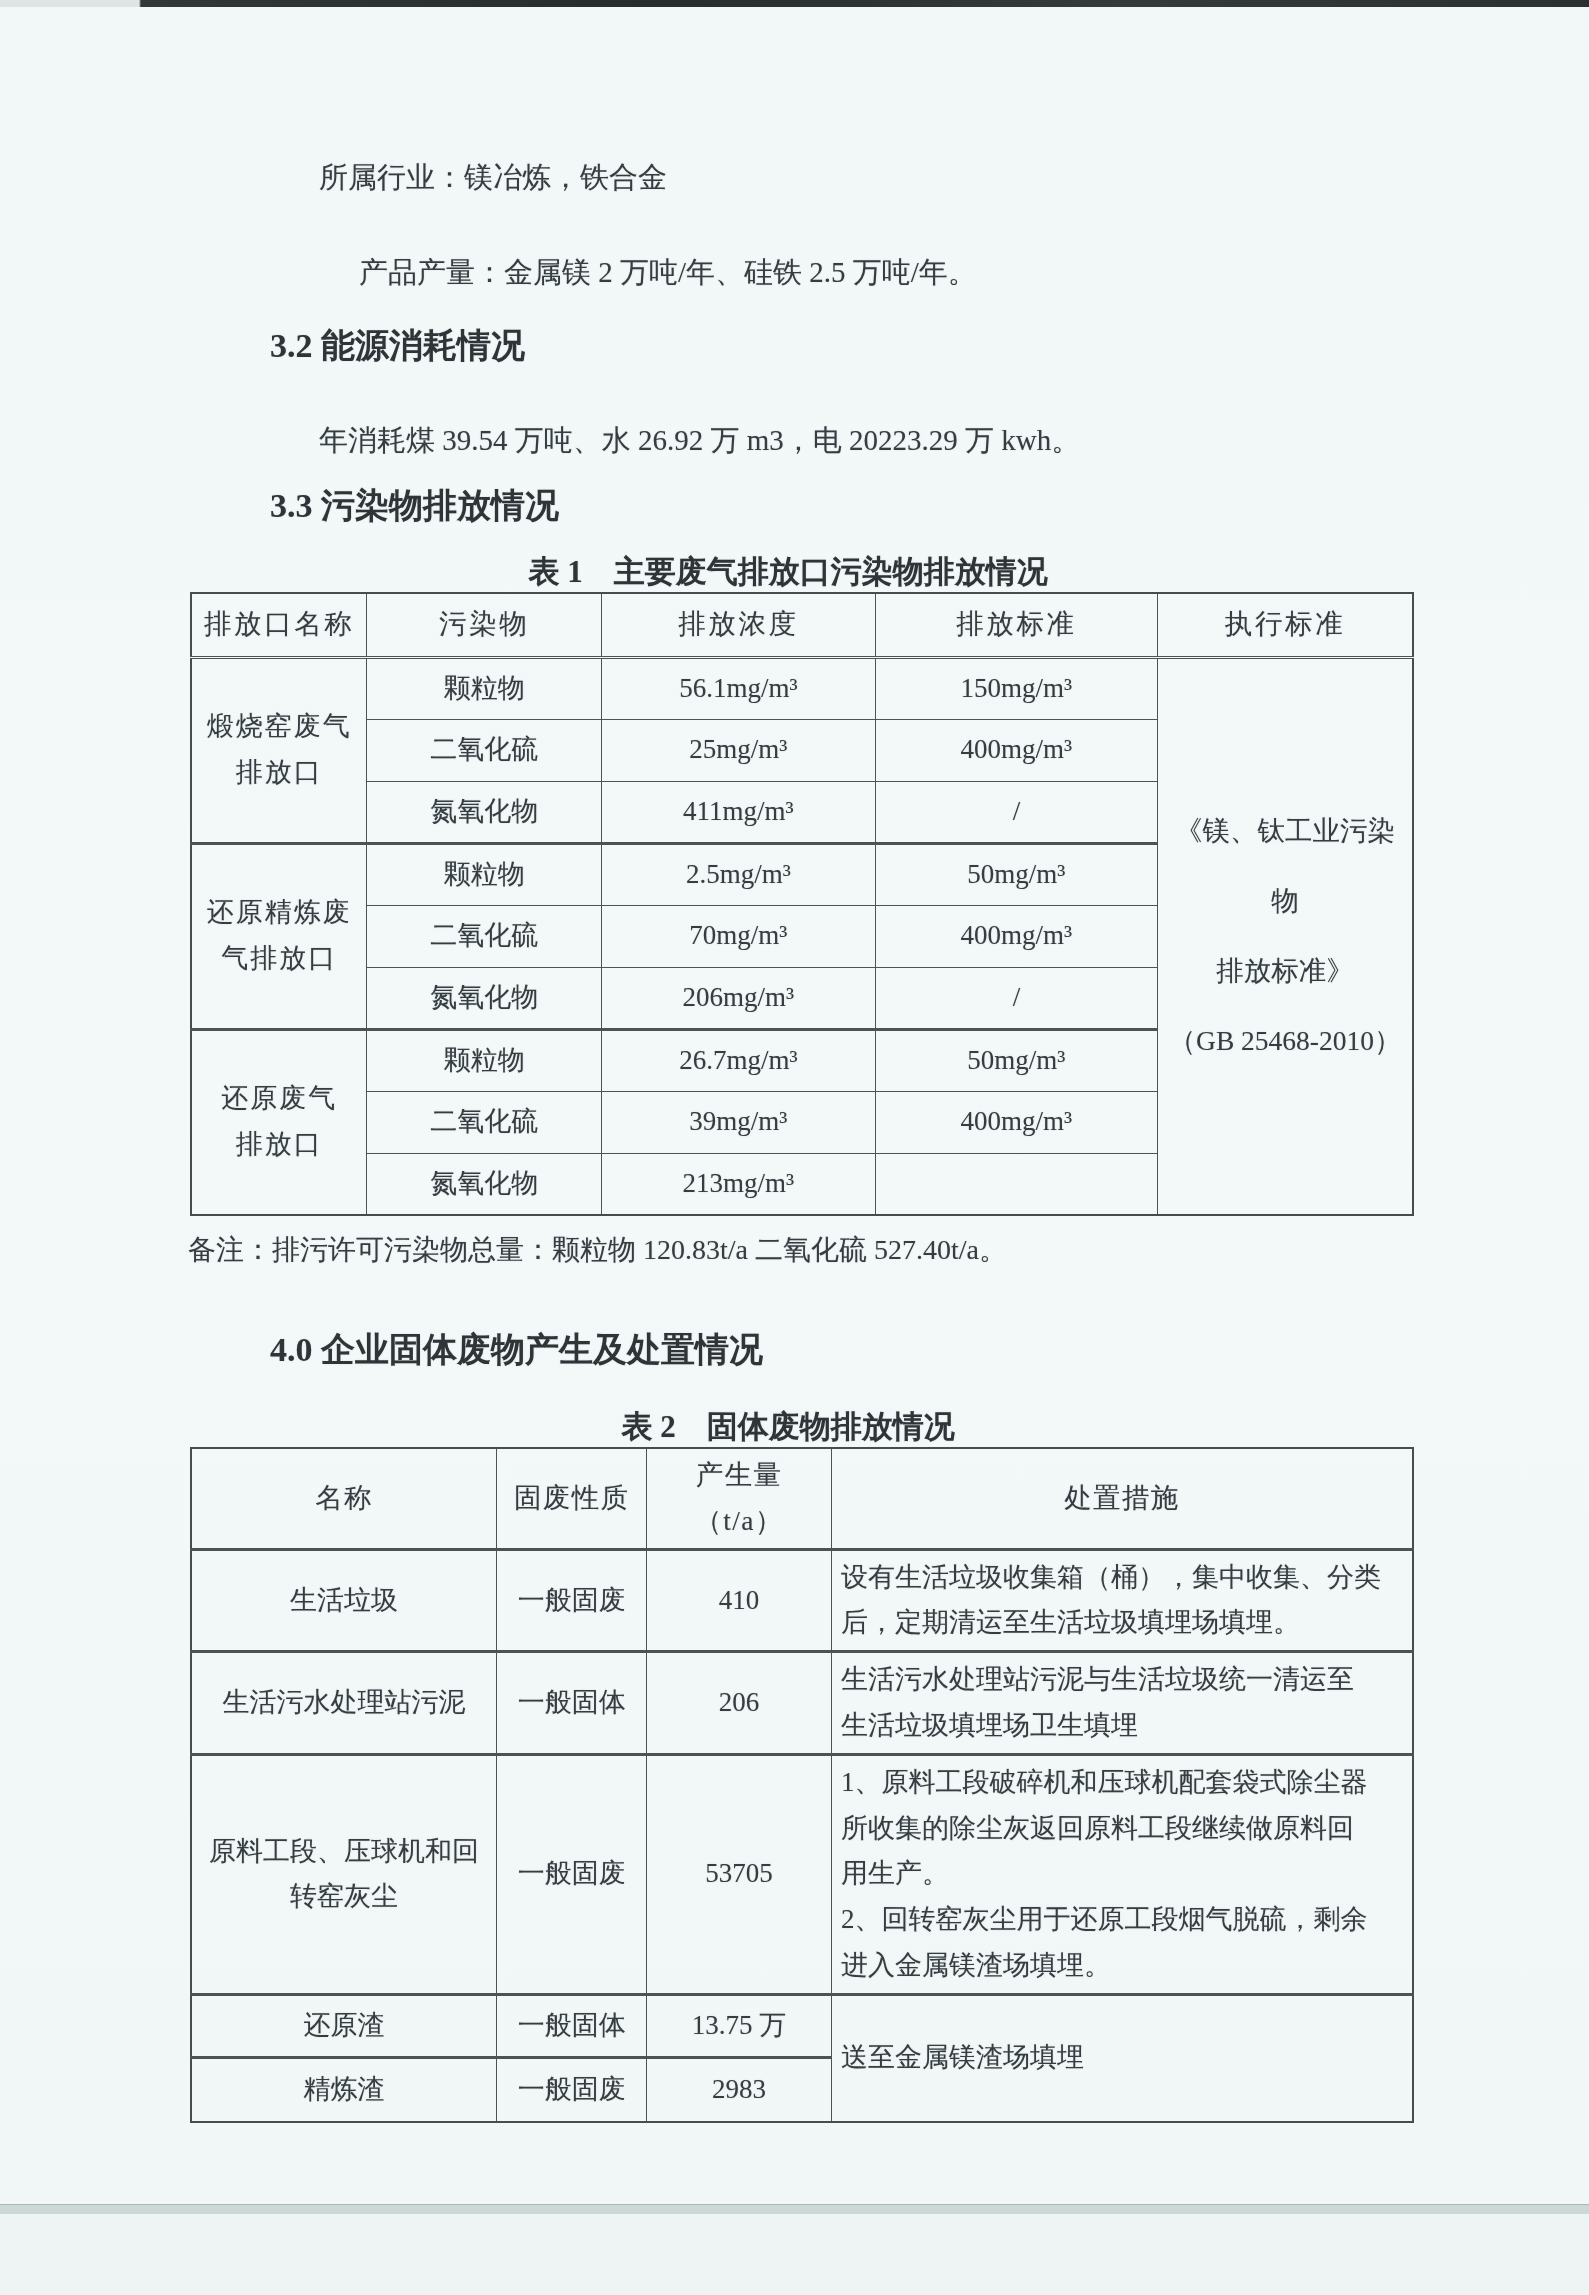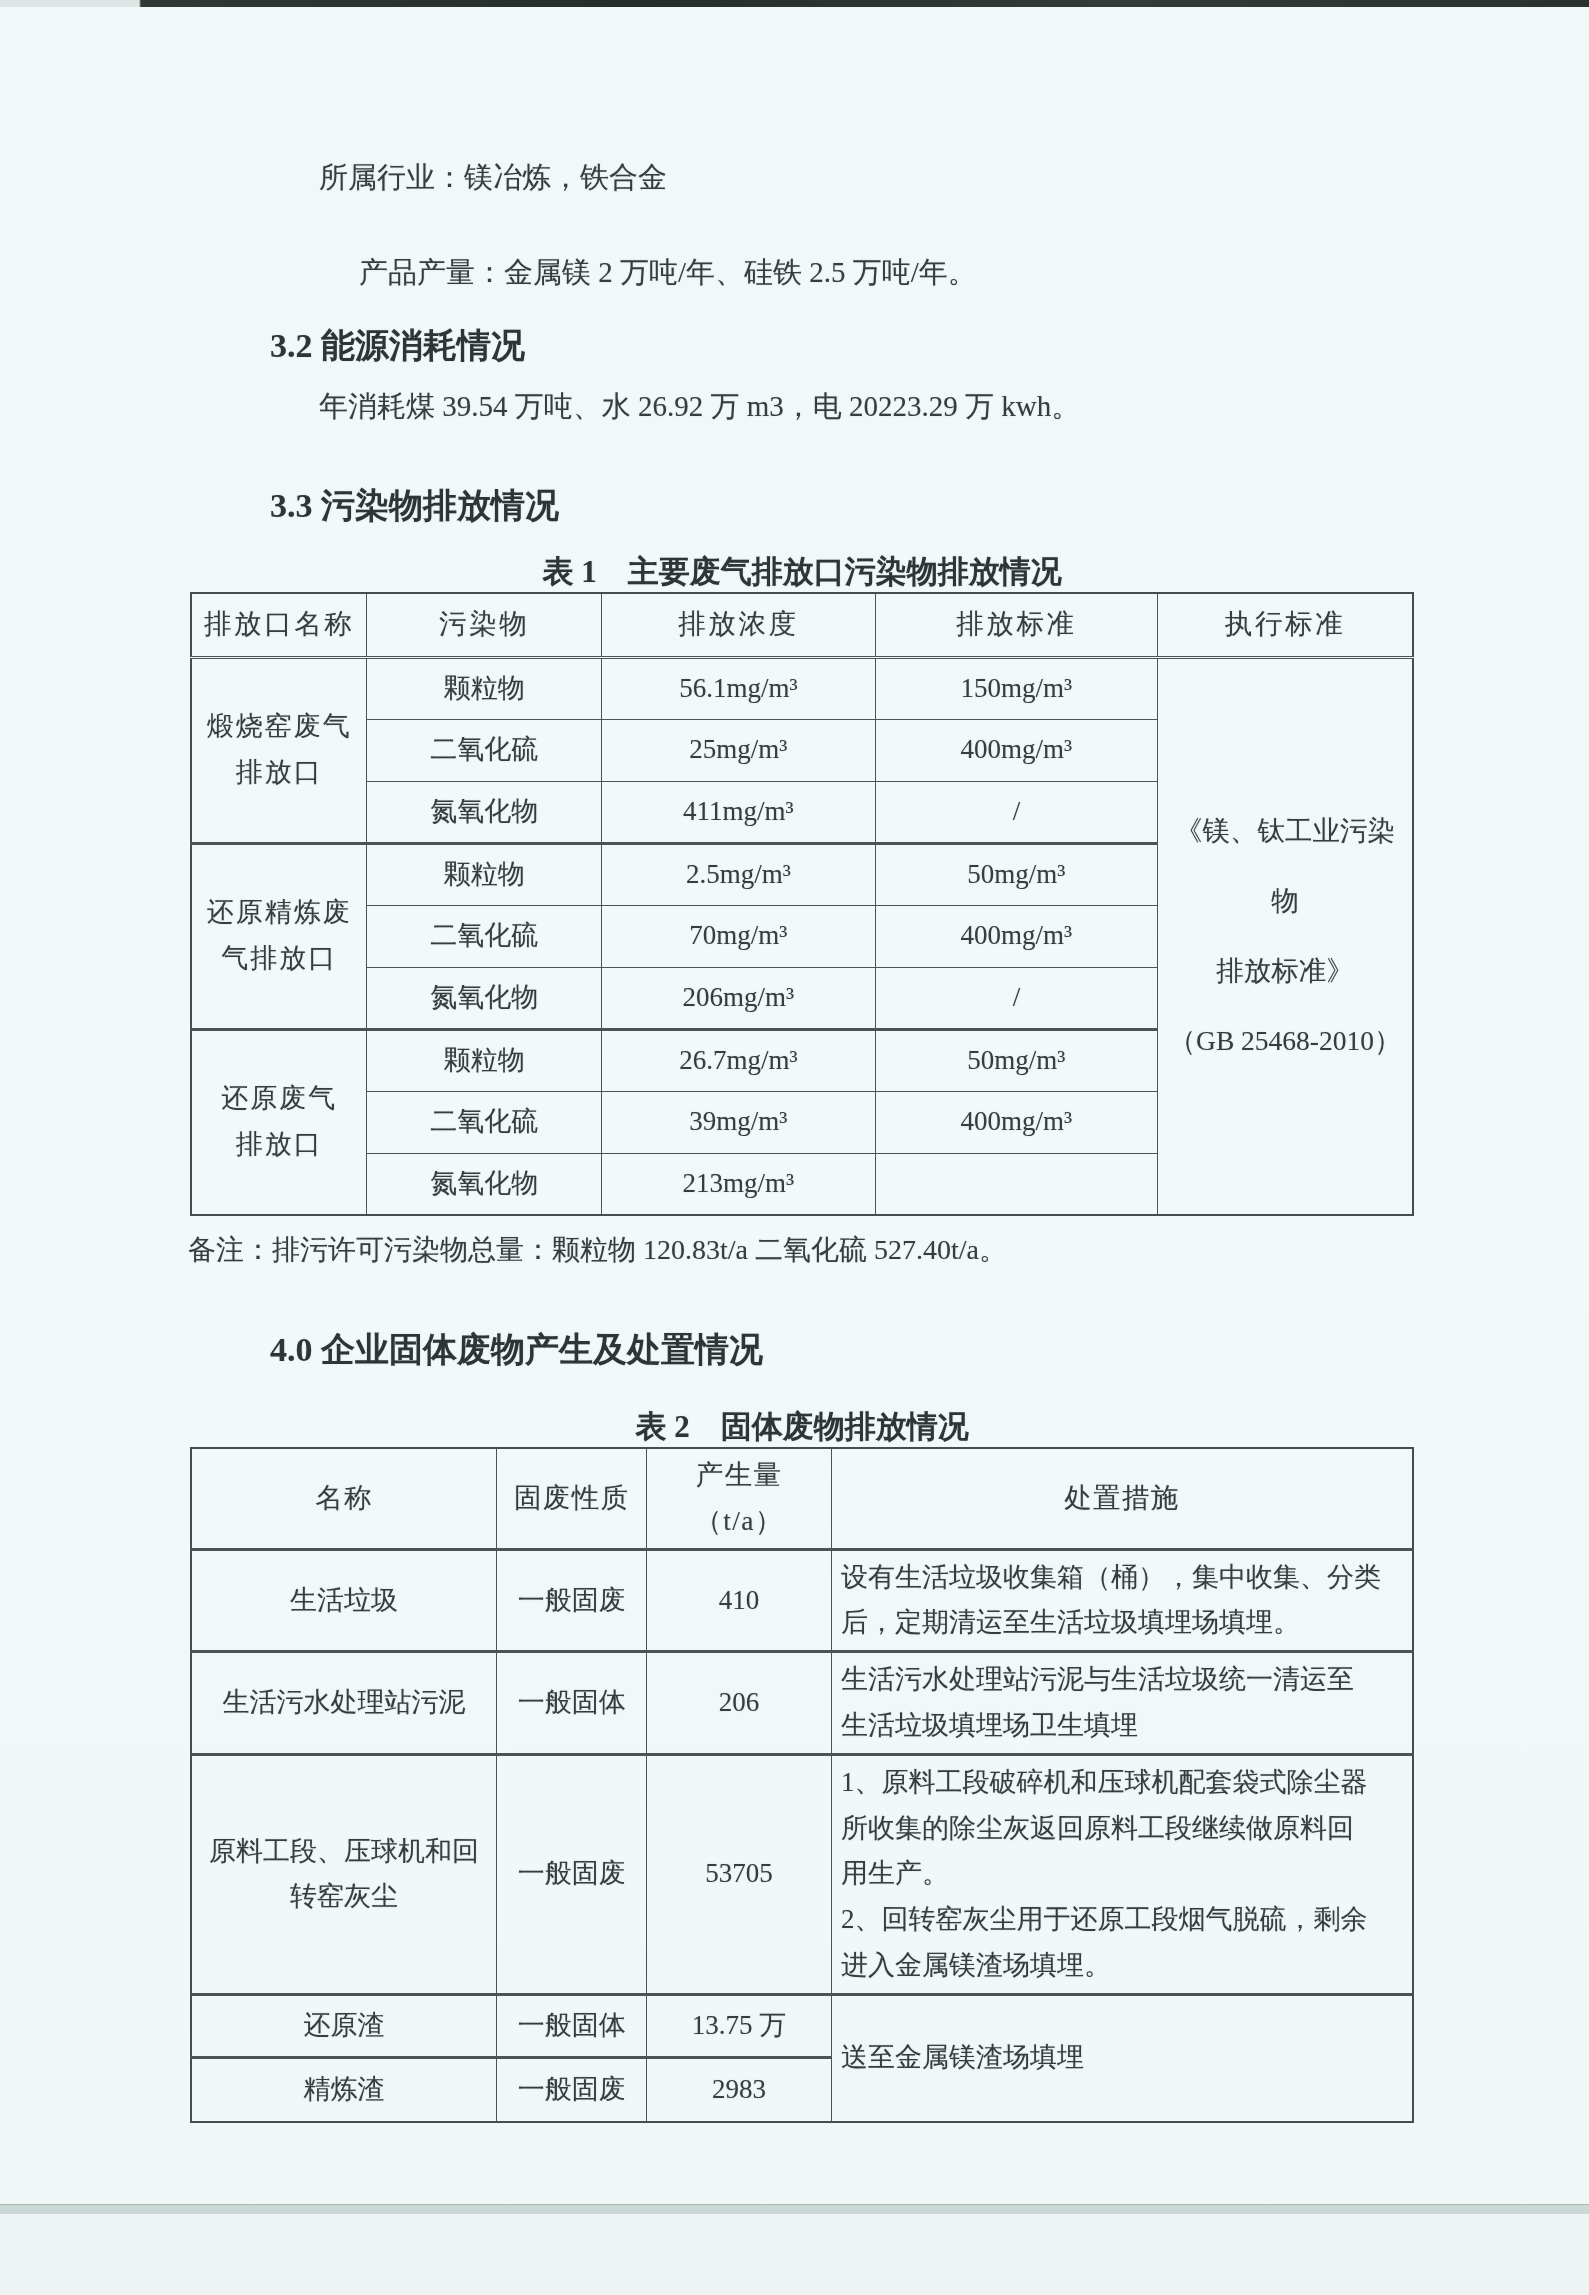--- a/index.html
+++ b/index.html
@@ -33,21 +33,21 @@
   }
   .heading {
     position: absolute;
     font-size: 34px;
     font-weight: bold;
     color: #2e3438;
     white-space: pre;
   }
   .caption {
     position: absolute;
-    left: 190px; width: 1224px;
+    left: 176px; width: 1224px;
     text-align: center;
     font-size: 31px;
     font-weight: bold;
     color: #2e3438;
     white-space: pre;
   }
   table.doc {
     position: absolute;
     left: 190px;
     width: 1224px;
@@ -81,21 +81,21 @@
 <div id="page">
 
   <div class="scan-strip-top"></div>
 
   <div class="para" style="left:319px; top:159px;">所属行业：镁冶炼，铁合金</div>
 
   <div class="para" style="left:319px; top:254px;margin-left:40px;">产品产量：金属镁 2 万吨/年、硅铁 2.5 万吨/年。</div>
 
   <div class="heading" style="left:270px; top:323px;">3.2 能源消耗情况</div>
 
-  <div class="para" style="left:319px; top:388px;">年消耗煤 39.54 万吨、水 26.92 万 m3，电 20223.29 万 kwh。</div>
+  <div class="para" style="left:319px; top:422px;">年消耗煤 39.54 万吨、水 26.92 万 m3，电 20223.29 万 kwh。</div>
 
   <div class="heading" style="left:270px; top:483px;">3.3 污染物排放情况</div>
 
   <div class="caption" style="top:551px;">表 1    主要废气排放口污染物排放情况</div>
 
   <table class="doc" id="table1" style="top:592px; height:624px;">
     <colgroup>
       <col style="width:14.4%">
       <col style="width:19.2%">
       <col style="width:22.4%">

